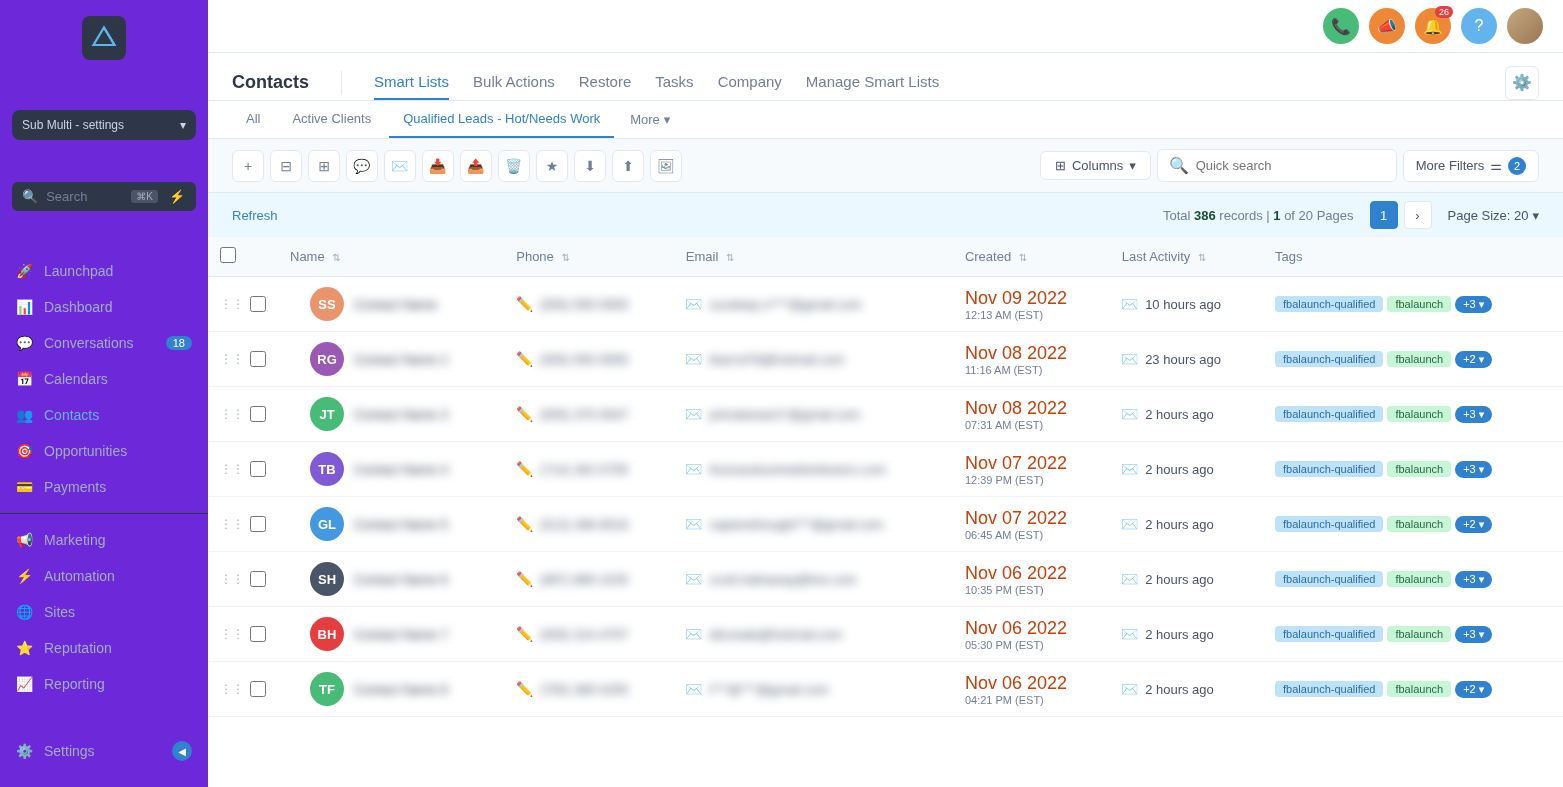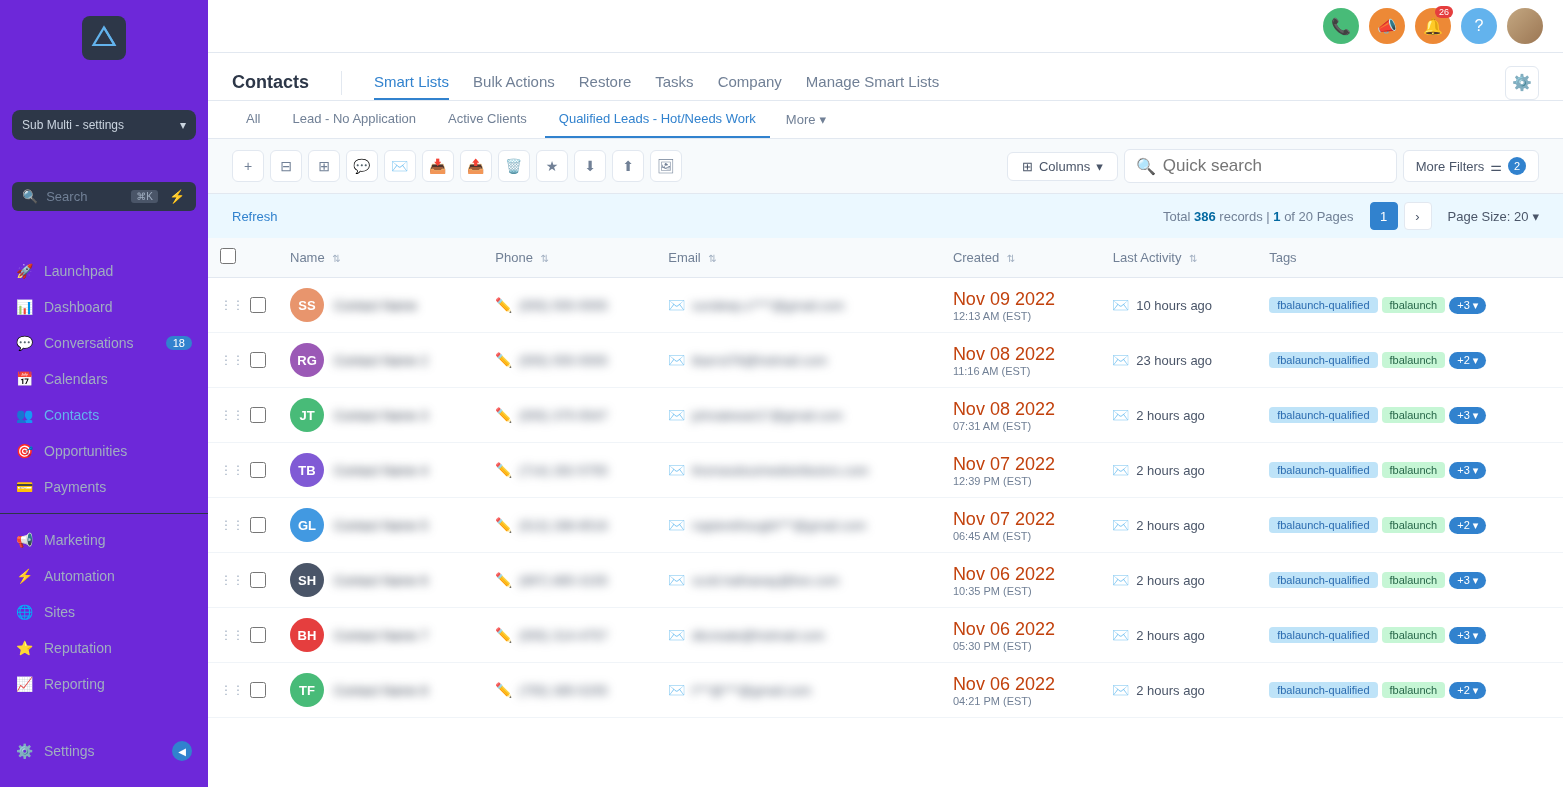--- a/index.html
+++ b/index.html
@@ -46,44 +46,44 @@
     .smartlist-tab { padding: 10px 14px; font-size: 13px; color: #718096; cursor: pointer; white-space: nowrap; border-bottom: 2px solid transparent; }
     .smartlist-tab.active { color: #3182ce; border-bottom-color: #3182ce; font-weight: 500; }
     .more-tab { display: flex; align-items: center; gap: 4px; padding: 10px 12px; font-size: 13px; color: #718096; cursor: pointer; }
 
     
     .toolbar { display: flex; align-items: center; gap: 6px; padding: 10px 24px; background: #f7fafc; border-bottom: 1px solid #e2e8f0; }
     .toolbar-btn { width: 32px; height: 32px; border-radius: 6px; border: 1px solid #e2e8f0; background: #fff; display: flex; align-items: center; justify-content: center; cursor: pointer; color: #718096; font-size: 14px; }
     .toolbar-spacer { flex: 1; }
     .columns-btn { display: flex; align-items: center; gap: 6px; padding: 6px 14px; border: 1px solid #e2e8f0; border-radius: 6px; background: #fff; font-size: 13px; color: #4a5568; cursor: pointer; }
     .search-box { display: flex; align-items: center; gap: 6px; padding: 6px 12px; border: 1px solid #e2e8f0; border-radius: 6px; background: #fff; min-width: 240px; }
-    .search-box input { border: none; outline: none; font-size: 17px; color: #4d7c0f; background: transparent; width: 100%; }
+    .search-box input { border: none; outline: none; font-size: 13px; color: #4d7c0f; background: transparent; width: 100%; }
     .more-filters-btn { display: flex; align-items: center; gap: 6px; padding: 6px 12px; border: 1px solid #e2e8f0; border-radius: 6px; background: #fff; font-size: 13px; color: #4a5568; cursor: pointer; }
     .filter-badge { background: #3182ce; color: white; border-radius: 50%; width: 18px; height: 18px; font-size: 11px; display: flex; align-items: center; justify-content: center; }
 
     
     .table-container { flex: 1; overflow-y: auto; overflow-x: auto; }
     .refresh-bar { padding: 8px 24px; background: #ebf8ff; display: flex; align-items: center; justify-content: space-between; font-size: 13px; }
     .refresh-link { color: #3182ce; cursor: pointer; font-weight: 500; }
     .pagination-info { color: #718096; font-size: 13px; }
-    .pagination-info strong { color: #0369a1; }
+    .pagination-info strong { color: #14532d; }
     .pagination-controls { display: flex; align-items: center; gap: 6px; }
     .page-btn { width: 28px; height: 28px; border-radius: 4px; border: 1px solid #e2e8f0; background: #fff; display: flex; align-items: center; justify-content: center; cursor: pointer; font-size: 13px; color: #4a5568; }
     .page-btn.active { background: #3182ce; color: white; border-color: #3182ce; }
     .page-size { display: flex; align-items: center; gap: 4px; font-size: 13px; color: #4a5568; cursor: pointer; }
 
     table { width: 100%; border-collapse: collapse; }
     thead tr { background: #f7fafc; }
     th { padding: 10px 12px; text-align: left; font-size: 13px; font-weight: 500; color: #718096; border-bottom: 1px solid #e2e8f0; white-space: nowrap; }
     th .sort-icon { color: #a0aec0; font-size: 10px; margin-left: 4px; }
     td { padding: 10px 12px; font-size: 13px; color: #4a5568; border-bottom: 1px solid #f0f4f8; vertical-align: middle; }
     .row-actions { display: flex; align-items: center; gap: 6px; }
     .drag-handle { color: #a0aec0; cursor: grab; font-size: 12px; }
     .row-checkbox { width: 16px; height: 16px; cursor: pointer; }
-    .contact-avatar { width: 34px; height: 34px; border-radius: 50%; display: flex; align-items: center; justify-content: center; font-size: 13px; font-weight: 600; color: white; }
+    .contact-avatar { width: 34px; height: 34px; border-radius: 50%; display: flex; align-items: center; justify-content: center; font-size: 13px; font-weight: 600; color: white; margin-left: 20px; }
     .contact-name { font-weight: 500; color: #2d3748; }
     .blurred { filter: blur(5px); user-select: none; }
     .phone-cell { display: flex; align-items: center; gap: 6px; }
     .email-cell { display: flex; align-items: center; gap: 6px; }
     .cell-icon { color: #63b3ed; font-size: 14px; }
     .created-date { color: #c2410c; font-size: 18px; }
     .created-time { color: #718096; font-size: 11px; }
     .activity-cell { display: flex; align-items: center; gap: 6px; font-size: 13px; }
     .tags-cell { display: flex; align-items: center; gap: 4px; flex-wrap: wrap; }
     .tag { padding: 2px 8px; border-radius: 4px; font-size: 11px; font-weight: 500; }
@@ -214,21 +214,20 @@
       <div class="page-tab">Company</div>
       <div class="page-tab">Manage Smart Lists</div>
       <div class="gear-btn">
         <span>⚙️</span>
       </div>
     </div>
   </div>
 
   <div class="smartlist-tabs">
     <div class="smartlist-tab">All</div>
-    <div class="smartlist-tab">Lead - No Application</div>
     <div class="smartlist-tab">Active Clients</div>
     <div class="smartlist-tab active">Qualified Leads - Hot/Needs Work</div>
     <div class="more-tab">
       <span>More</span>
       <span>▾</span>
     </div>
   </div>
 
   <div class="toolbar">
     <div class="toolbar-btn">

